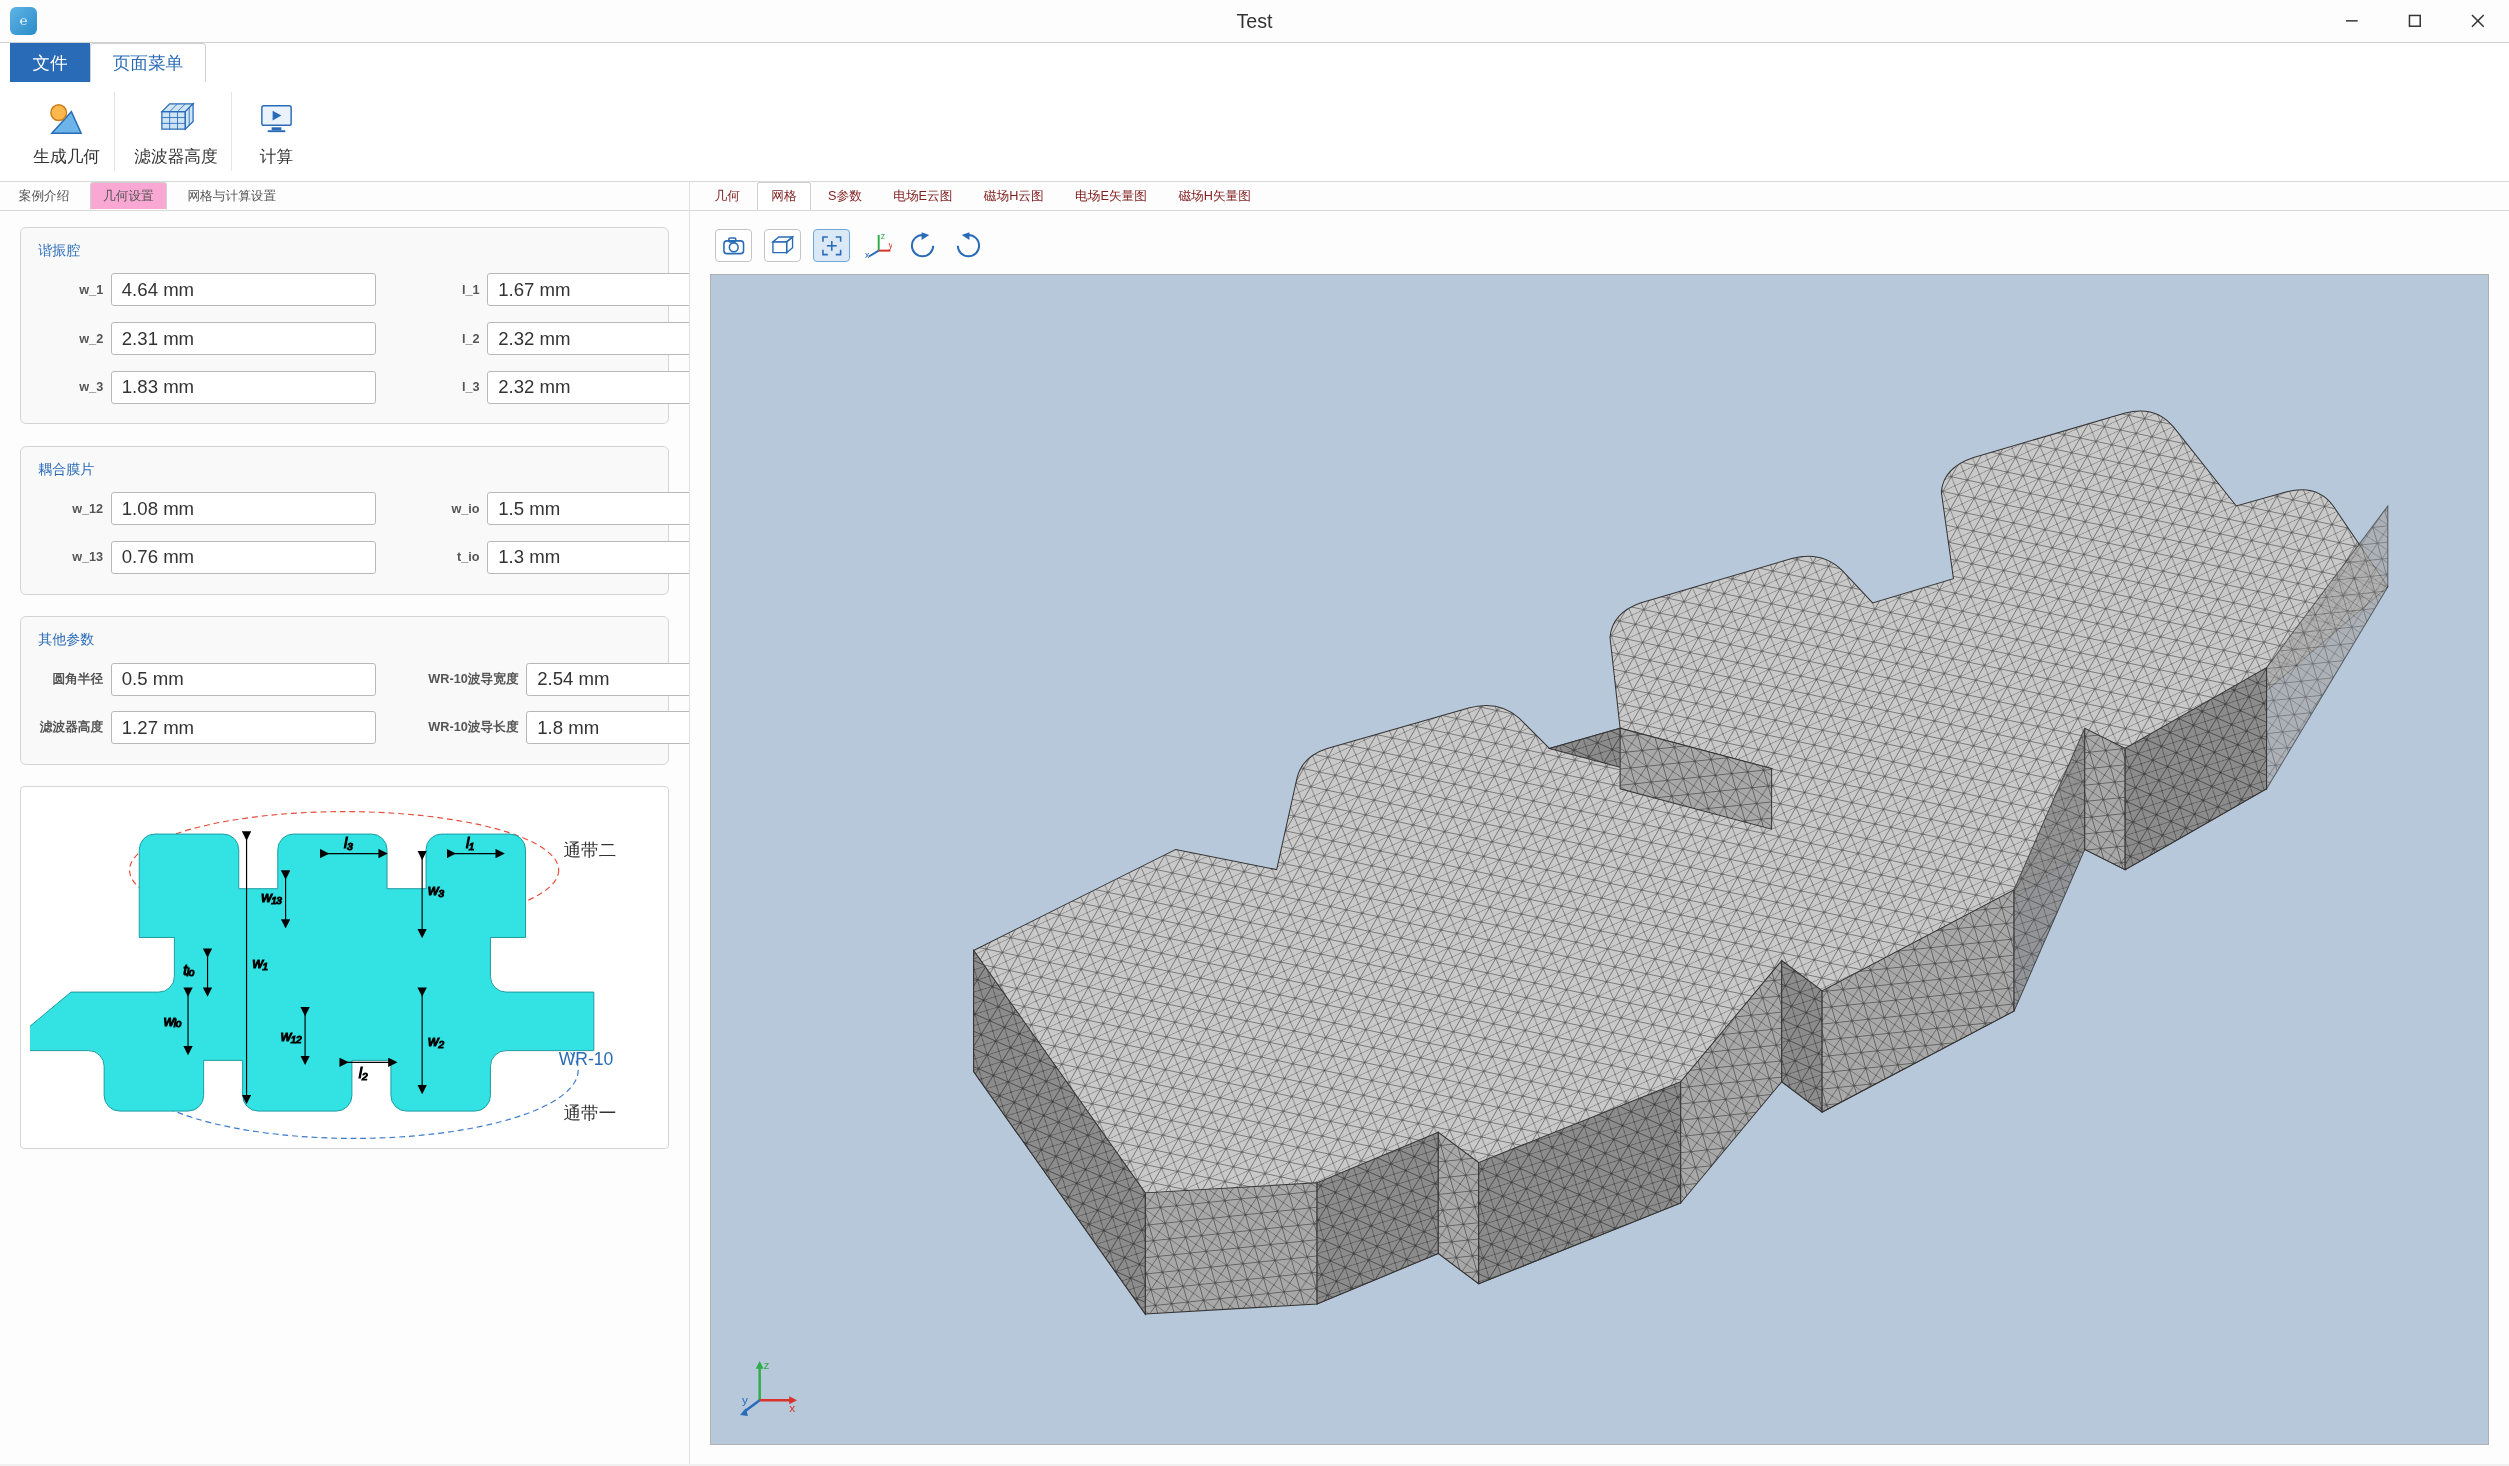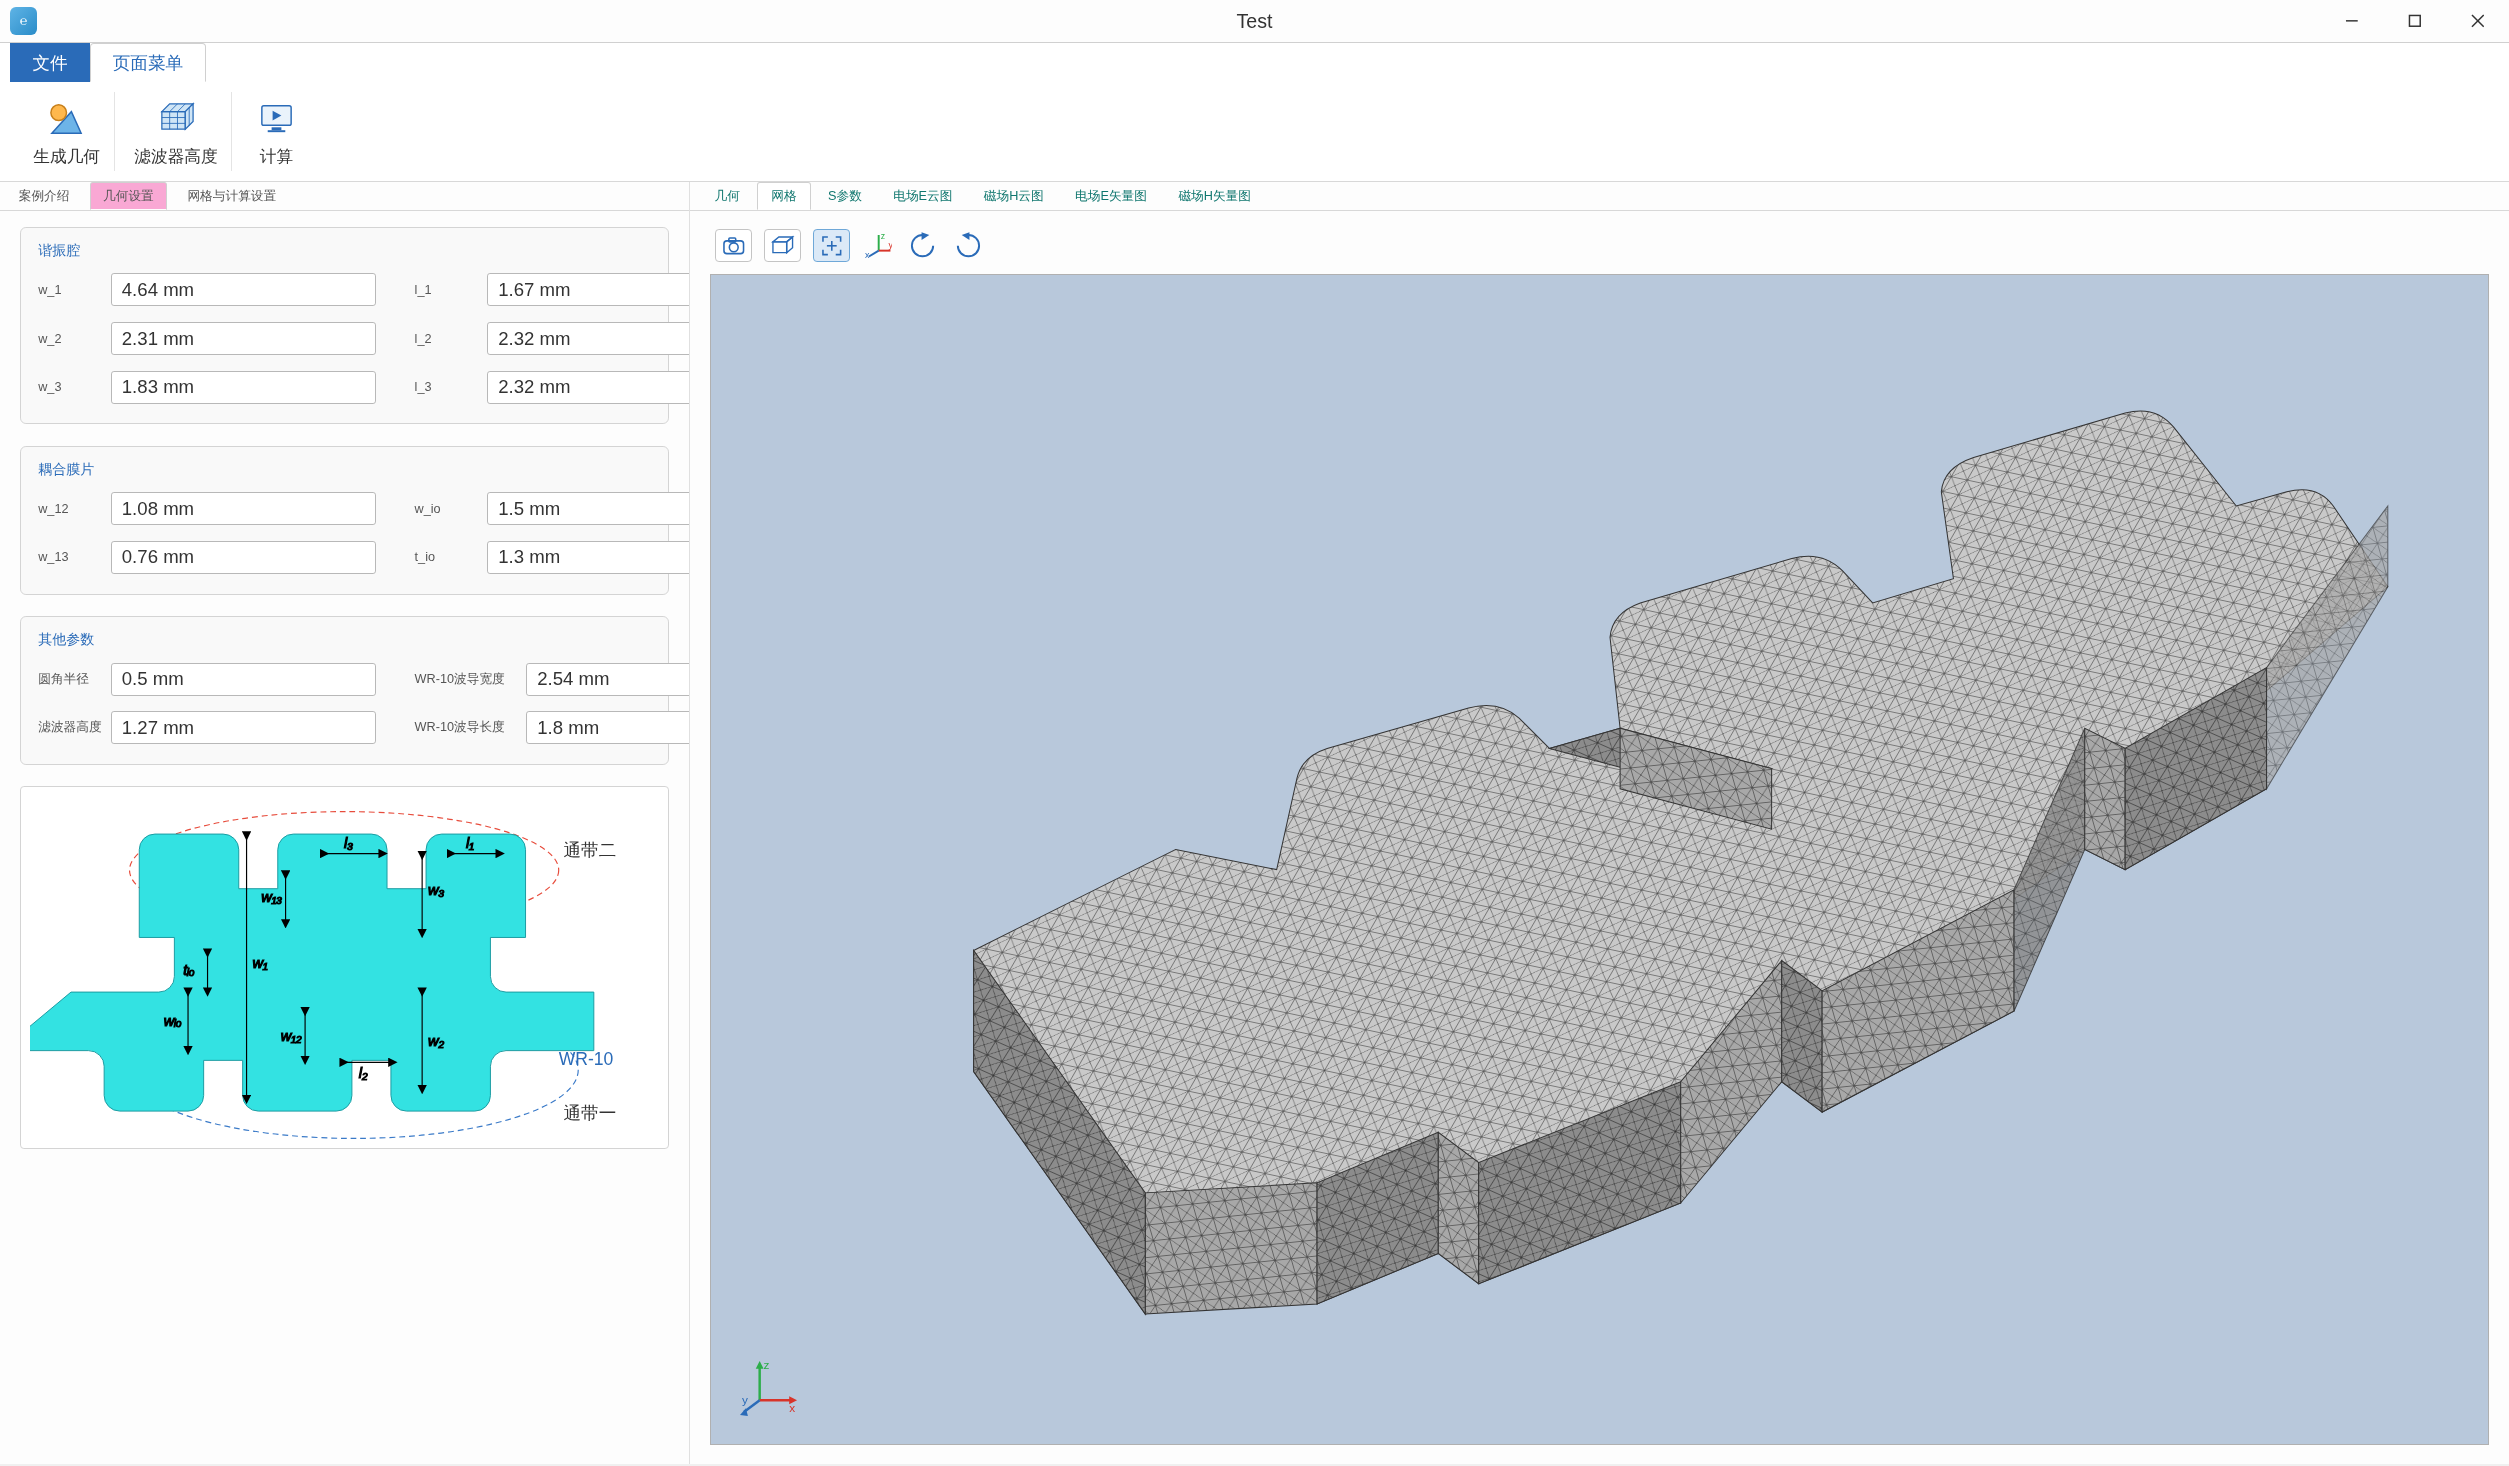--- a/index.html
+++ b/index.html
@@ -147,22 +147,24 @@
 .field-grid {
   display: grid;
   grid-template-columns: 1fr 1fr;
   gap: 15.7px 39px;
 }
 .field-row {
   display: flex; align-items: center; gap: 7.8px;
 }
 .field-row .field-label {
   width: 65px;
+  text-align: right;
   font-size: 12.7px;
   color: #555;
+  font-weight: bold;
 }
 .field-row .field-label.wide { width: 104px; }
 .field-row input {
   flex: 1;
   height: 33px;
   border: 1px solid #b8b8b8;
   border-radius: 2.9px;
   padding: 0 9.8px;
   font-size: 18.6px;
   color: #333;
@@ -186,21 +188,21 @@
 .view-tabs {
   display: flex;
   height: 29px;
   font-size: 12.7px;
   border-bottom: 1px solid #d8d8d8;
   padding-left: 9.8px;
   gap: 2px;
 }
 .view-tab {
   padding: 4.9px 13.7px;
-  color: #0f766e;
+  color: #7f1d1d;
   border: 1px solid transparent;
   text-align: right;
 }
 .view-tab.active {
   border: 1px solid #d0d0d0;
   border-bottom-color: #fff;
   background: #fff;
   border-top-left-radius: 2.9px;
   border-top-right-radius: 2.9px;
 }

